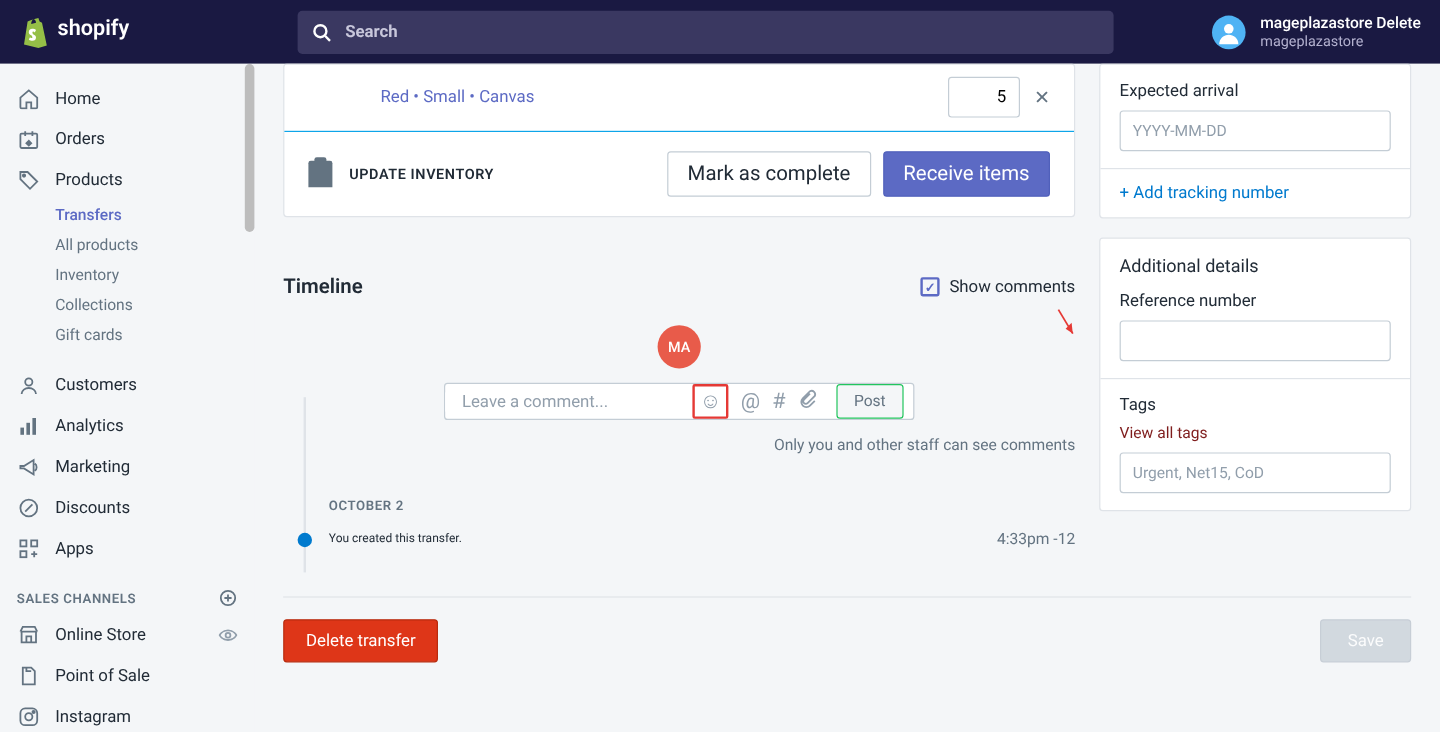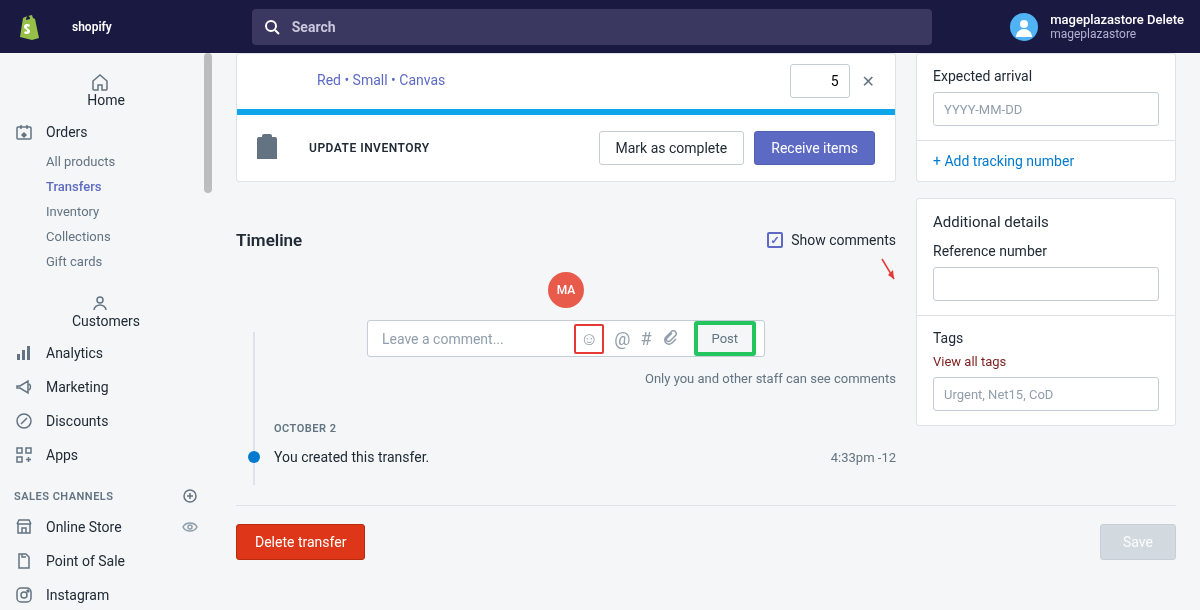--- a/index.html
+++ b/index.html
@@ -1,86 +1,86 @@
 <!DOCTYPE html>
 <html><head>
 <meta charset="utf-8">
 <style>
 * { margin: 0; padding: 0; box-sizing: border-box; font-family: -apple-system, BlinkMacSystemFont, 'Segoe UI', Roboto, sans-serif; }
 body { width: 1200px; height: 610px; overflow: hidden; background: #f4f6f8; }
 
 .topbar { height: 53px; background: #1a1942; display: flex; align-items: center; padding: 0 16px; }
-.logo { display: flex; align-items: center; color: #fff; font-weight: 600; font-size: 12px; gap: 24px; }
+.logo { display: flex; color: #fff; font-weight: 600; font-size: 18px; }
 .logo-icon { width: 24px; height: 28px; margin-right: 8px; }
 .search-wrap { flex: 1; margin: 0 16px 0 140px; max-width: 680px; }
 .search-box { width: 100%; height: 36px; background: #3a3861; border: none; border-radius: 4px; color: #fff; padding: 0 12px 0 40px; font-size: 14px; font-weight: bold; }
 .search-box::placeholder { color: #c8c7db; }
 .search-rel { position: relative; }
 .search-icon { position: absolute; left: 12px; top: 50%; transform: translateY(-50%); color: #fff; }
 .user-area { display: flex; align-items: center; margin-left: auto; color: #fff; font-size: 13px; }
 .avatar { width: 28px; height: 28px; border-radius: 50%; background: #4fb3f4; margin-right: 12px; display: flex; align-items: center; justify-content: center; }
 .avatar svg { width: 20px; height: 20px; }
 .user-text .user-name { font-weight: 500; }
 .user-text .store-name { color: #b3b1cf; font-size: 12px; }
 
 .layout { display: flex; height: calc(610px - 53px); }
 .sidebar { width: 212px; background: #f4f6f8; overflow-y: auto; position: relative; }
 .scroll-indicator { position: absolute; right: 0; top: 0; width: 8px; height: 140px; background: #bdbdbd; border-radius: 4px; }
 .nav-item { display: flex; align-items: center; padding: 7px 14px; color: #212b36; font-size: 14px; cursor: pointer; }
 .nav-item .nav-icon { width: 20px; height: 20px; margin-right: 12px; display: flex; align-items: center; justify-content: center; color: #637381; }
-.nav-item.top { margin-top: 12px; flex-direction: column; }
+.nav-item.top { margin-top: 12px; }
 .nav-sub { padding: 5px 14px 5px 46px; color: #637381; font-size: 13px; cursor: pointer; }
 .nav-sub.active { color: #5c6ac4; font-weight: 500; }
 .nav-heading { padding: 16px 14px 6px; font-size: 11px; font-weight: 600; color: #637381; letter-spacing: 0.5px; display: flex; justify-content: space-between; align-items: center; }
 
 .main { flex: 1; overflow-y: auto; padding: 0 24px 24px; }
 .content-row { display: flex; gap: 20px; }
 .left-col { flex: 1; }
 .right-col { width: 260px; }
 
 .card { background: #fff; border: 1px solid #dfe3e8; border-radius: 3px; margin-bottom: 16px; }
 
 .product-row { padding: 16px 20px 20px 80px; position: relative; }
 .variant-text { color: #5c6ac4; font-size: 14px; }
 .qty-wrap { position: absolute; right: 20px; top: 10px; display: flex; align-items: center; gap: 12px; }
 .qty-input { width: 60px; height: 34px; border: 1px solid #c4cdd5; border-radius: 3px; text-align: right; padding: 0 10px; font-size: 14px; }
 .qty-remove { color: #637381; font-size: 16px; cursor: pointer; }
 
-.card-footer { display: flex; align-items: center; padding: 16px 20px; border-top: 6px solid #0ea5e9; gap: 18px; }
+.card-footer { display: flex; align-items: center; padding: 16px 20px; border-top: 1px solid #0ea5e9; }
 .clipboard-icon { width: 20px; height: 22px; background: #637381; margin-right: 14px; border-radius: 2px 2px 0 0; position: relative; }
 .clipboard-icon::before { content: ''; position: absolute; top: -3px; left: 5px; width: 10px; height: 4px; background: #637381; border-radius: 2px 2px 0 0; }
 .update-label { font-size: 12px; font-weight: 600; letter-spacing: 0.5px; color: #212b36; }
 .footer-btns { margin-left: auto; display: flex; gap: 10px; }
-.btn { padding: 8px 16px; border-radius: 3px; font-size: 14px; cursor: pointer; text-align: right; }
+.btn { padding: 8px 16px; border-radius: 3px; font-size: 17px; cursor: pointer; text-align: right; }
 .btn-secondary { background: #fff; border: 1px solid #c4cdd5; color: #212b36; }
 .btn-primary { background: #5c6ac4; border: 1px solid #5060bb; color: #fff; }
 
 .timeline-header { display: flex; justify-content: space-between; align-items: center; padding: 32px 0 10px; }
 .timeline-title { font-size: 17px; font-weight: 600; color: #212b36; }
 .show-comments { display: flex; align-items: center; gap: 8px; font-size: 14px; color: #212b36; }
 .checkbox { width: 16px; height: 16px; border: 2px solid #5c6ac4; border-radius: 2px; display: flex; align-items: center; justify-content: center; color: #5c6ac4; font-size: 11px; font-weight: bold; }
 
 .timeline-body { position: relative; padding-bottom: 20px; }
 .comment-bar { display: flex; align-items: center; gap: 12px; margin-top: 12px; flex-direction: column; }
 .user-badge { width: 36px; height: 36px; border-radius: 50%; background: #e85b4a; color: #fff; font-size: 12px; font-weight: 500; display: flex; align-items: center; justify-content: center; }
 .comment-input-wrap { flex: 1; display: flex; align-items: center; background: #fff; border: 1px solid #c4cdd5; border-radius: 3px; height: 40px; }
 .comment-input { flex: 1; border: none; padding: 0 14px; font-size: 14px; outline: none; }
 .comment-input::placeholder { color: #919eab; }
 .comment-actions { display: flex; align-items: center; gap: 10px; padding-right: 8px; }
 .emoji-box { border: 2px solid #e53935; padding: 2px 4px; border-radius: 2px; position: relative; }
 .comment-icon { color: #919eab; font-size: 18px; cursor: pointer; }
-.post-btn { background: #f4f6f8; border: 4px solid #22c55e; border-radius: 3px; padding: 6px 14px; font-size: 13px; color: #637381; margin-left: 6px; }
+.post-btn { background: #f4f6f8; border: 1px solid #22c55e; border-radius: 3px; padding: 6px 14px; font-size: 13px; color: #637381; margin-left: 6px; }
 .comment-note { text-align: right; font-size: 13px; color: #637381; padding: 14px 0 8px; }
 .arrow-svg { position: absolute; left: 643px; top: -15px; pointer-events: none; }
 
 .timeline-line { position: absolute; left: 17px; top: 60px; bottom: 0; width: 2px; background: #dfe3e8; }
 .timeline-date { font-size: 11px; font-weight: 600; letter-spacing: 0.5px; color: #637381; margin: 28px 0 14px 38px; }
 .timeline-event { display: flex; align-items: center; position: relative; }
 .timeline-dot { width: 12px; height: 12px; border-radius: 50%; background: #007ace; position: absolute; left: 12px; }
-.timeline-event-text { margin-left: 38px; font-size: 14px; color: #212b36; }
+.timeline-event-text { margin-left: 38px; font-size: 10px; color: #212b36; }
 .timeline-event-time { margin-left: auto; font-size: 13px; color: #637381; }
 
 .side-section { padding: 14px 16px; }
 .side-label { font-size: 14px; color: #212b36; margin-bottom: 8px; }
 .side-heading { font-size: 15px; font-weight: 400; color: #212b36; margin-bottom: 12px; }
 .text-input { width: 100%; height: 34px; border: 1px solid #c4cdd5; border-radius: 3px; padding: 0 10px; font-size: 13px; }
 .text-input::placeholder { color: #919eab; }
 .side-link { color: #007ace; font-size: 14px; text-decoration: none; padding: 12px 16px; display: block; border-top: 1px solid #dfe3e8; }
 .side-link-plain { color: #7f1d1d; font-size: 13px; margin-bottom: 8px; cursor: pointer; }
 
@@ -135,22 +135,31 @@
     </div>
     <div class="nav-item">
       <span class="nav-icon">
           <svg width="18" height="18" viewBox="0 0 18 18" fill="none" stroke="currentColor" stroke-width="1.5">
             <rect x="2" y="4" width="14" height="12" rx="1"></rect>
             <path d="M6 2v4M12 2v4M9 10l-2 2 2 2 2-2z" fill="currentColor"></path>
           </svg>
         </span>
       <span>Orders</span>
     </div>
+    <div class="nav-item">
+      <span class="nav-icon">
+          <svg width="18" height="18" viewBox="0 0 18 18" fill="none" stroke="currentColor" stroke-width="1.5">
+            <path d="M2 2h6l8 8-6 6-8-8V2z"></path>
+            <circle cx="5" cy="5" r="1" fill="currentColor"></circle>
+          </svg>
+        </span>
+      <span>Products</span>
+    </div>
+    <div class="nav-sub active">Transfers</div>
     <div class="nav-sub">All products</div>
-    <div class="nav-sub active">Transfers</div>
     <div class="nav-sub">Inventory</div>
     <div class="nav-sub">Collections</div>
     <div class="nav-sub">Gift cards</div>
     <div class="nav-item top">
       <span class="nav-icon">
           <svg width="18" height="18" viewBox="0 0 18 18" fill="none" stroke="currentColor" stroke-width="1.5">
             <circle cx="9" cy="6" r="3"></circle>
             <path d="M3 16c0-3 3-5 6-5s6 2 6 5"></path>
           </svg>
         </span>

